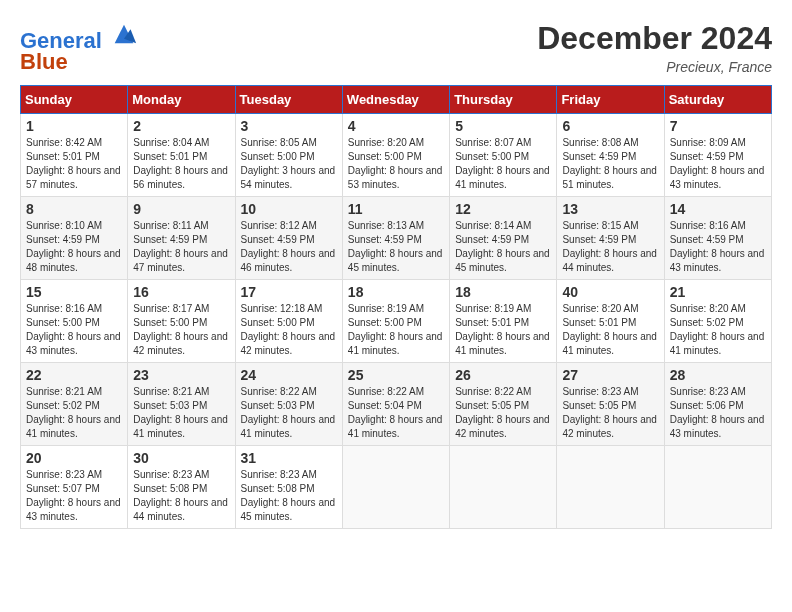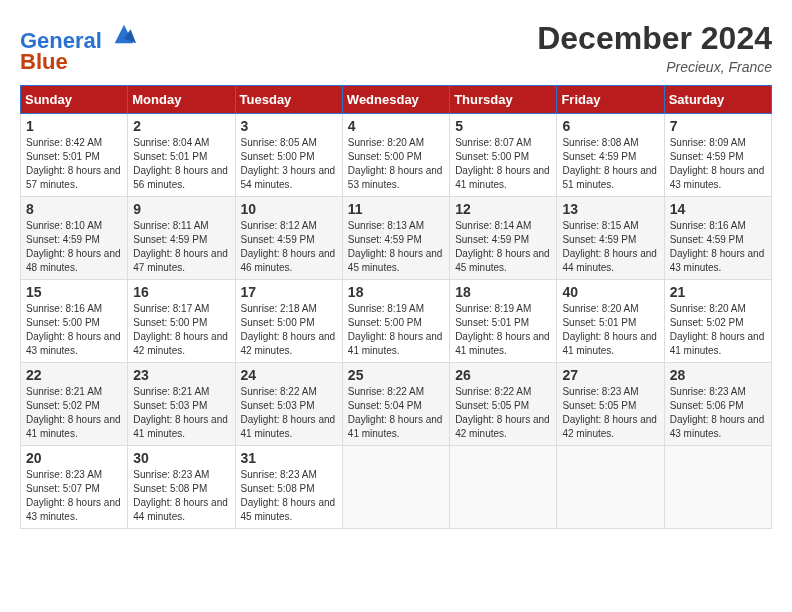--- a/index.html
+++ b/index.html
@@ -256,21 +256,21 @@
         <span class="day-number">16</span>
         <div class="day-info">
           <span>Sunrise: 8:17 AM</span><br>
           <span>Sunset: 5:00 PM</span><br>
           <span>Daylight: 8 hours and 42 minutes.</span>
         </div>
       </td>
         <td>
         <span class="day-number">17</span>
         <div class="day-info">
-          <span>Sunrise: 2:18 AM</span><br>
+          <span>Sunrise: 12:18 AM</span><br>
           <span>Sunset: 5:00 PM</span><br>
           <span>Daylight: 8 hours and 42 minutes.</span>
         </div>
       </td>
         <td>
         <span class="day-number">18</span>
         <div class="day-info">
           <span>Sunrise: 8:19 AM</span><br>
           <span>Sunset: 5:00 PM</span><br>
           <span>Daylight: 8 hours and 41 minutes.</span>

